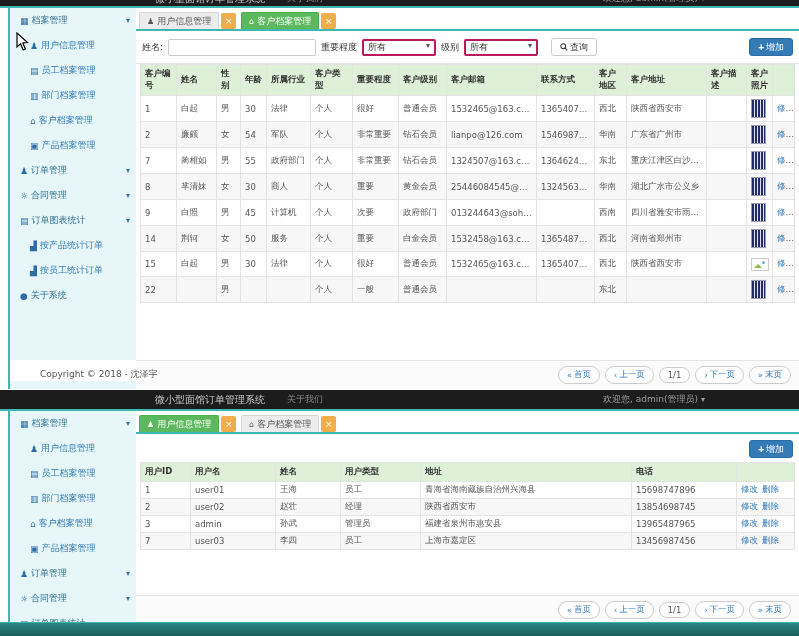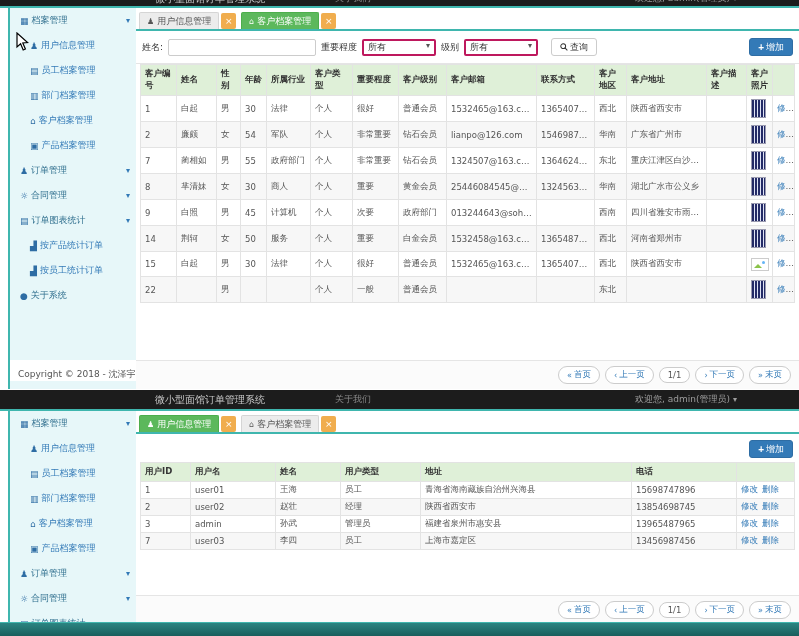--- a/index.html
+++ b/index.html
@@ -4,44 +4,44 @@
 <style>
   * { margin:0; padding:0; box-sizing:border-box; }
   html,body { width:799px; }
   body { font-family:"DejaVu Sans","Liberation Sans",sans-serif; background:#fff; color:#333; }
   .page { width:799px; height:636px; overflow:hidden; background:#fff; }
 
   
   .navbar { background:#1c1c1c; border-bottom:2px solid #3fb6ae; display:flex; align-items:center; }
   .navbar-full { height:21px; }
   .navbar-clipped { height:8px; overflow:hidden; align-items:flex-start; }
-  .nav-inner { display:flex; align-items:center; width:100%; height:21px;gap:48px; }
+  .nav-inner { display:flex; align-items:center; width:100%; height:21px; }
   .navbar-clipped .nav-inner { margin-top:-12px; }
   .nav-title { color:#c9c9c9; font-size:10px; margin-left:155px; white-space:nowrap; }
   .nav-about { color:#8a8a8a; font-size:9px; margin-left:22px; }
-  .nav-welcome { color:#9d9d9d; font-size:9px; margin-left:auto; margin-right:62px; white-space:nowrap; }
+  .nav-welcome { color:#9d9d9d; font-size:9px; margin-left:auto; margin-right:94px; white-space:nowrap; }
   .nav-caret { font-size:8px; margin-left:3px; }
 
   
   .body-row { display:flex; align-items:stretch; padding-left:8px; }
   .panel-top .body-row { height:381px; }
   .panel-bottom .body-row { height:213px; }
   .panel-top { height:390px; overflow:hidden; }
   .panel-bottom { height:232px; overflow:hidden; }
   .bottom-strip { height:14px; background:linear-gradient(#2b8582,#195e5c); border-top:1px solid #3fb6ae; }
 
   
   .sidebar { width:128px; flex:0 0 128px; background:#e7f7f9; border-left:2px solid #3fb6ae; position:relative; display:flex; flex-direction:column; }
   .panel-top .side-menu { flex:0 0 352px; }
   .side-item { display:flex; align-items:center; font-size:9px; color:#337ab7; padding:6px 6px 6px 10px; cursor:pointer; white-space:nowrap; }
   .side-item.lvl1 { color:#31708f; }
   .side-item.lvl2 { padding-left:20px; }
   .side-icon { font-size:9px; margin-right:3px; color:#2e6da4; }
   .side-chevron { margin-left:auto; font-size:8px; color:#337ab7; }
-  .copyright { font-size:9px; color:#555; background:#fff; padding:8px 0 0 8px; white-space:nowrap; }
+  .copyright { font-size:9px; color:#555; background:#fff; padding:8px 0 0 30px; white-space:nowrap; }
 
   
   .content { flex:1 1 auto; display:flex; flex-direction:column; background:#fff; min-width:0; }
   .tabbar { display:flex; align-items:flex-end; padding:3px 0 0 3px; height:21px; }
   .tab-group { display:flex; align-items:center; margin-right:5px; }
   .tab { display:inline-flex; align-items:center; height:17px; padding:0 7px; font-size:9px; background:#ececec; color:#555; border:1px solid #d5d5d5; border-bottom:none; border-radius:2px 2px 0 0; cursor:pointer; white-space:nowrap; }
   .tab.active { background:#5cb85c; color:#fff; border-color:#4cae4c; }
   .tab .tab-icon { margin-right:3px; font-size:8px; }
   .tab-close { width:15px; height:16px; background:#f0ad4e; color:#fff; font-size:9px; display:inline-flex; align-items:center; justify-content:center; margin-left:2px; border-radius:2px; cursor:pointer; }
   .contentbox { border-top:2px solid #3fb6ae; flex:1 1 auto; display:flex; flex-direction:column; background:#fff; }

